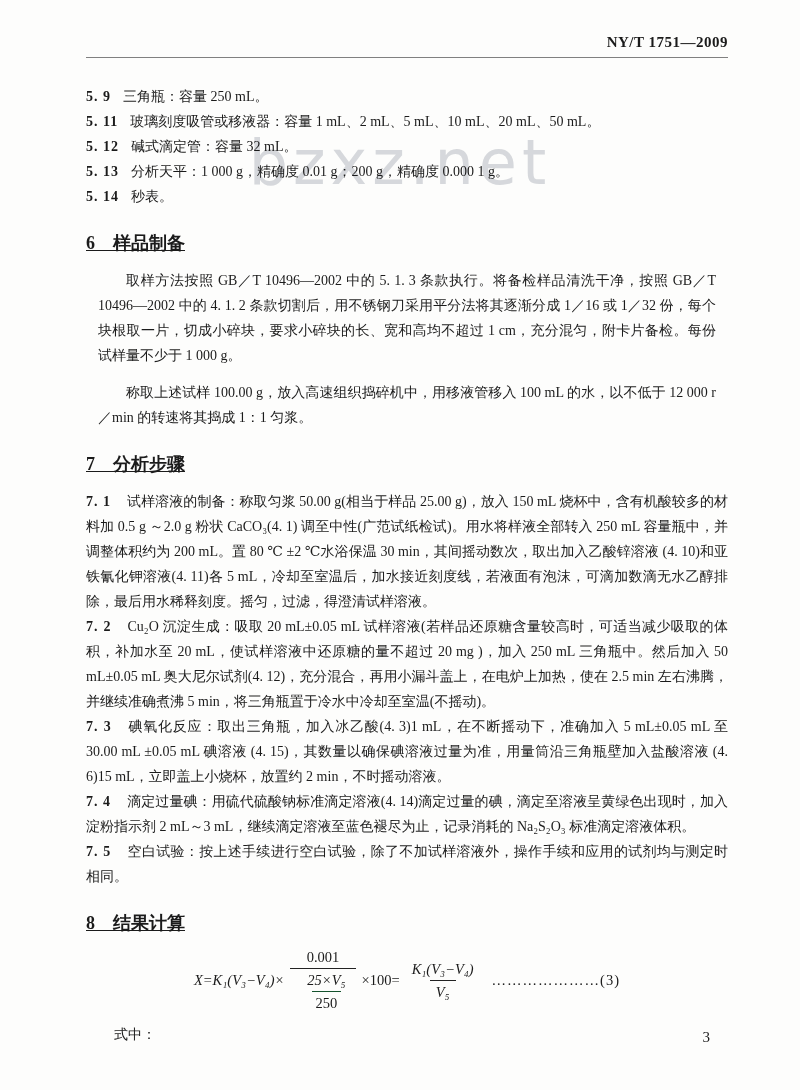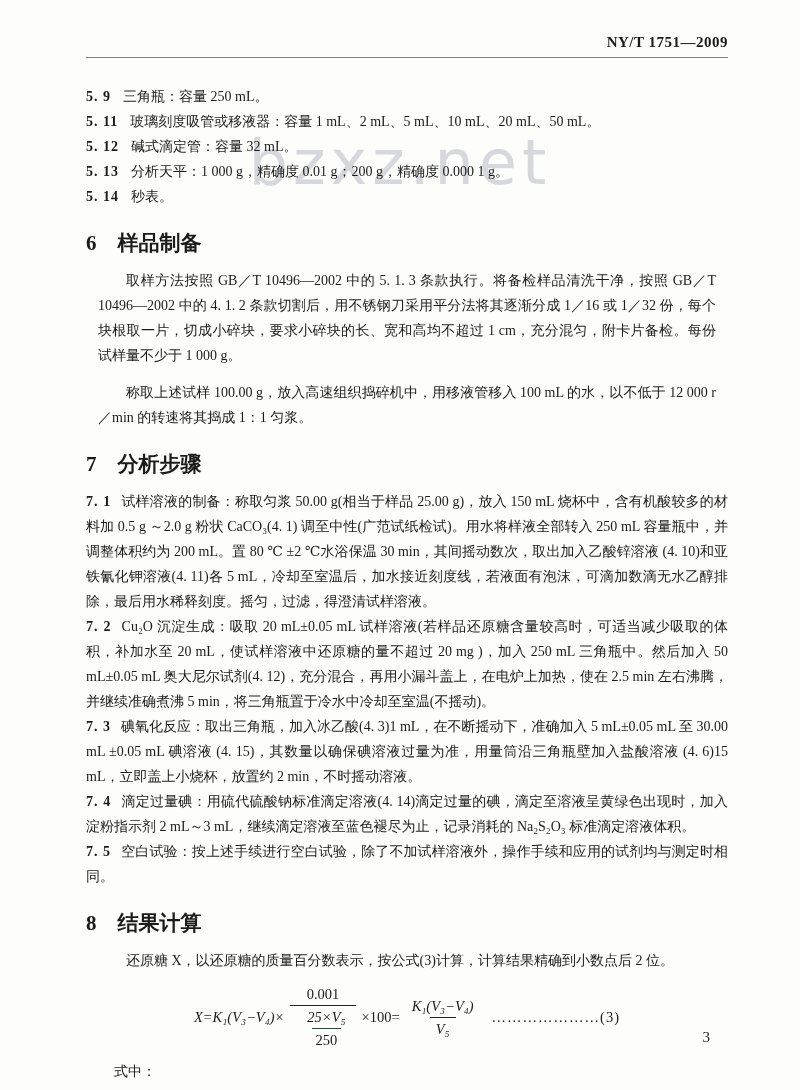--- a/index.html
+++ b/index.html
@@ -34,24 +34,24 @@
   }
   .doc-number { font-weight: bold; font-size: 15px; letter-spacing: 0.5px; font-family: Liberation Serif, serif; }
   .header-rule {
     position: relative; z-index: 1;
     margin: 2px 72px 0 86px;
     border-top: 1px solid #808080; height: 0;
   }
   .content { position: relative; z-index: 1; padding: 26px 72px 0 86px; }
   .clause { margin: 0; line-height: 25px; }
   .clause-num { font-weight: bold; margin-right: 12px; letter-spacing: 1px; white-space: nowrap; }
-  .sec-heading { font-weight: bold; font-size: 21px; margin: 22px 0 12px 0; line-height: 25px; }
+  .sec-heading { font-weight: bold; font-size: 18px; margin: 22px 0 12px 0; line-height: 25px; text-decoration: underline; }
   .para { margin: 12px; text-indent: 2em; text-align: justify; line-height: 25px; }
   .step { margin: 0; text-align: justify; line-height: 25px; }
-  .step .clause-num { margin-right: 10px; }
+  .step .clause-num { margin-right: 16px; }
   .formula-row {
     display: flex; align-items: center; justify-content: center;
     margin: 12px 0 10px; line-height: 1.25; font-size: 14.5px;
   }
   .f-it { font-style: italic; }
   .frac { display: inline-flex; flex-direction: column; align-items: center; margin: 0 6px; text-align: center; }
   .frac > .fnum { padding: 0 6px 2px; }
   .frac > .fden { border-top: 1px solid #222; padding: 2px 6px 0; }
   .frac-inner { display: inline-flex; flex-direction: column; align-items: center; margin-left: 7px; }
   .frac-inner > .fnum2 { padding: 0 4px 2px; }
@@ -112,21 +112,20 @@
       <p class="step">
         <b class="clause-num">7. 4</b><span>滴定过量碘：用硫代硫酸钠标准滴定溶液(4. 14)滴定过量的碘，滴定至溶液呈黄绿色出现时，加入淀粉指示剂 2 mL～3 mL，继续滴定溶液至蓝色褪尽为止，记录消耗的 Na₂S₂O₃ 标准滴定溶液体积。</span>
       </p>
       <p class="step">
         <b class="clause-num">7. 5</b><span>空白试验：按上述手续进行空白试验，除了不加试样溶液外，操作手续和应用的试剂均与测定时相同。</span>
       </p>
     </section>
 
     <section>
       <h2 class="sec-heading">8　结果计算</h2>
-      <p class="para">还原糖 X，以还原糖的质量百分数表示，按公式(3)计算，计算结果精确到小数点后 2 位。</p>
 
       <div class="formula-row">
         <span class="f-it">X=K₁(V₃−V₄)×</span>
         <span class="frac">
           <span class="fnum">0.001</span>
           <span class="fden">
             <span class="frac-inner">
               <span class="fnum2 f-it">25×V₅</span>
               <span class="fden2">250</span>
             </span>

